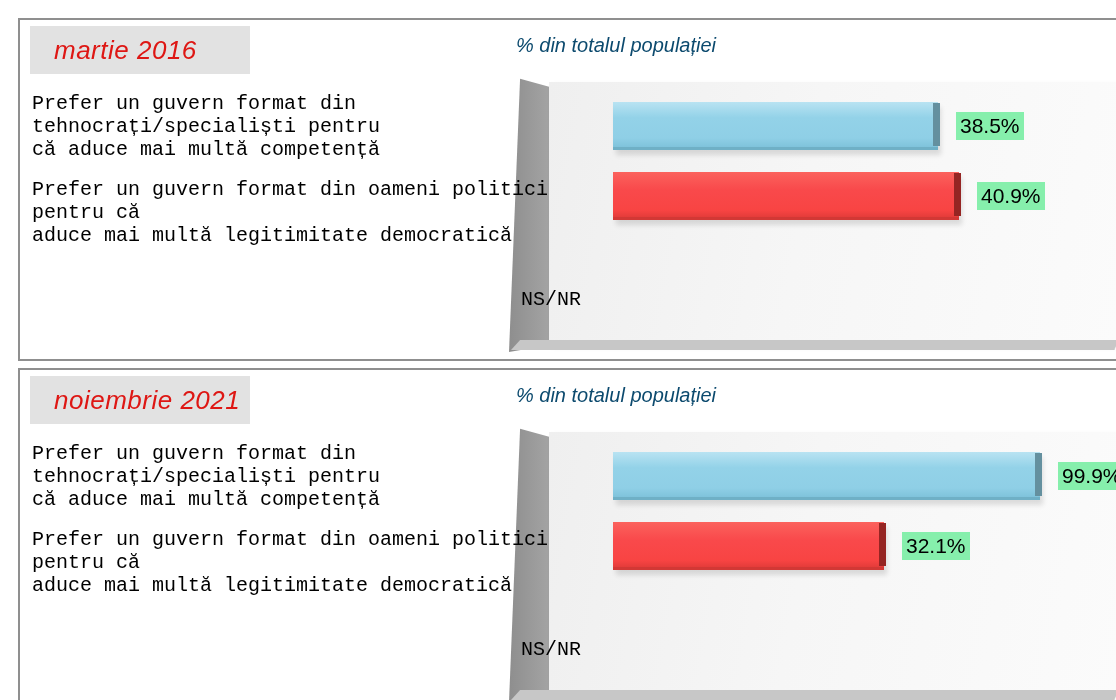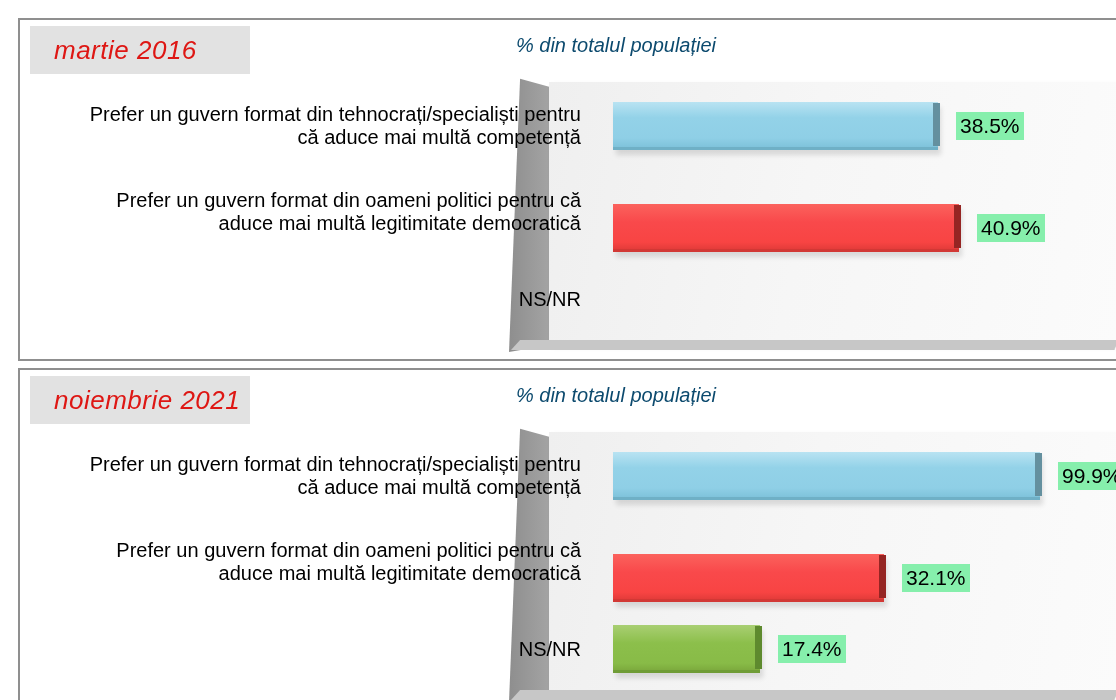--- a/index.html
+++ b/index.html
@@ -24,30 +24,30 @@
                box-shadow:4px 4px 6px rgba(0,0,0,0.15); }
   .wall { position:absolute; left:485px; top:52px; width:41px; height:276px;
           background:linear-gradient(to right,#8e8e8e,#a4a4a4);
           clip-path:polygon(27% 1%, 100% 4%, 100% 97.5%, 0% 100%); }
   .floor { position:absolute; left:487px; top:316px; width:608px; height:10px;
            background:#c7c7c7; clip-path:polygon(1.5% 0, 100% 0, 99.2% 100%, 0 100%);
            box-shadow:2px 3px 3px rgba(0,0,0,0.25); }
 
   .cat-label { position:absolute; left:4px; width:557px; height:60px; z-index:3;
                display:flex; align-items:center; justify-content:flex-end; }
-  .cat-label span { display:block; text-align:right; white-space:pre-line;
-                    font-size:20px; line-height:1.15; color:#000; }
+  .cat-label span { display:block; text-align:left; white-space:pre-line;
+                    font-size:20px; line-height:1.15; color:#000;font-family:Liberation Mono, monospace; }
   .row0 .cat-label, .cat-label.r0 { top:72px; }
   .cat-label.r1 { top:158px; }
   .cat-label.r2 { top:245px; }
 
   .bar-row { position:absolute; left:585px; height:48px; z-index:2;
              display:flex; align-items:center; }
   .bar-row.r0 { top:78px; }
-  .bar-row.r1 { top:180px; }
+  .bar-row.r1 { top:148px; }
   .bar-row.r2 { top:251px; }
 
   .bar { position:relative; height:48px; box-shadow:3px 5px 5px rgba(0,0,0,0.12); }
   .bar .cap { position:absolute; top:-3px; bottom:-3px; right:-6px; width:7px; }
   .bar-c0 { background:linear-gradient(to bottom,#b9e3f2 0%,#93d2e8 35%,#8fcfe6 80%,#7fc3db 100%);
             border-bottom:3px solid #6fb0c6; }
   .bar-c0 .cap { background:#64909f; }
   .bar-c1 { background:linear-gradient(to bottom,#fb625d 0%,#f9494b 40%,#f84443 85%,#e43c3a 100%);
             border-bottom:3px solid #d23835; }
   .bar-c1 .cap { background:#952523; }
@@ -126,21 +126,15 @@
           <div class="cap"></div>
         </div>
       <div class="value-label">99.9%</div>
     </div>
     <div class="bar-row r1">
       <div class="bar bar-c1" style="width: 271px;">
           <div class="cap"></div>
         </div>
       <div class="value-label">32.1%</div>
     </div>
-    <div class="bar-row r2">
-      <div class="bar bar-c2" style="width: 147px;">
-          <div class="cap"></div>
-        </div>
-      <div class="value-label">17.4%</div>
-    </div>
   </div>
 
 </div>
 
 </body></html>

